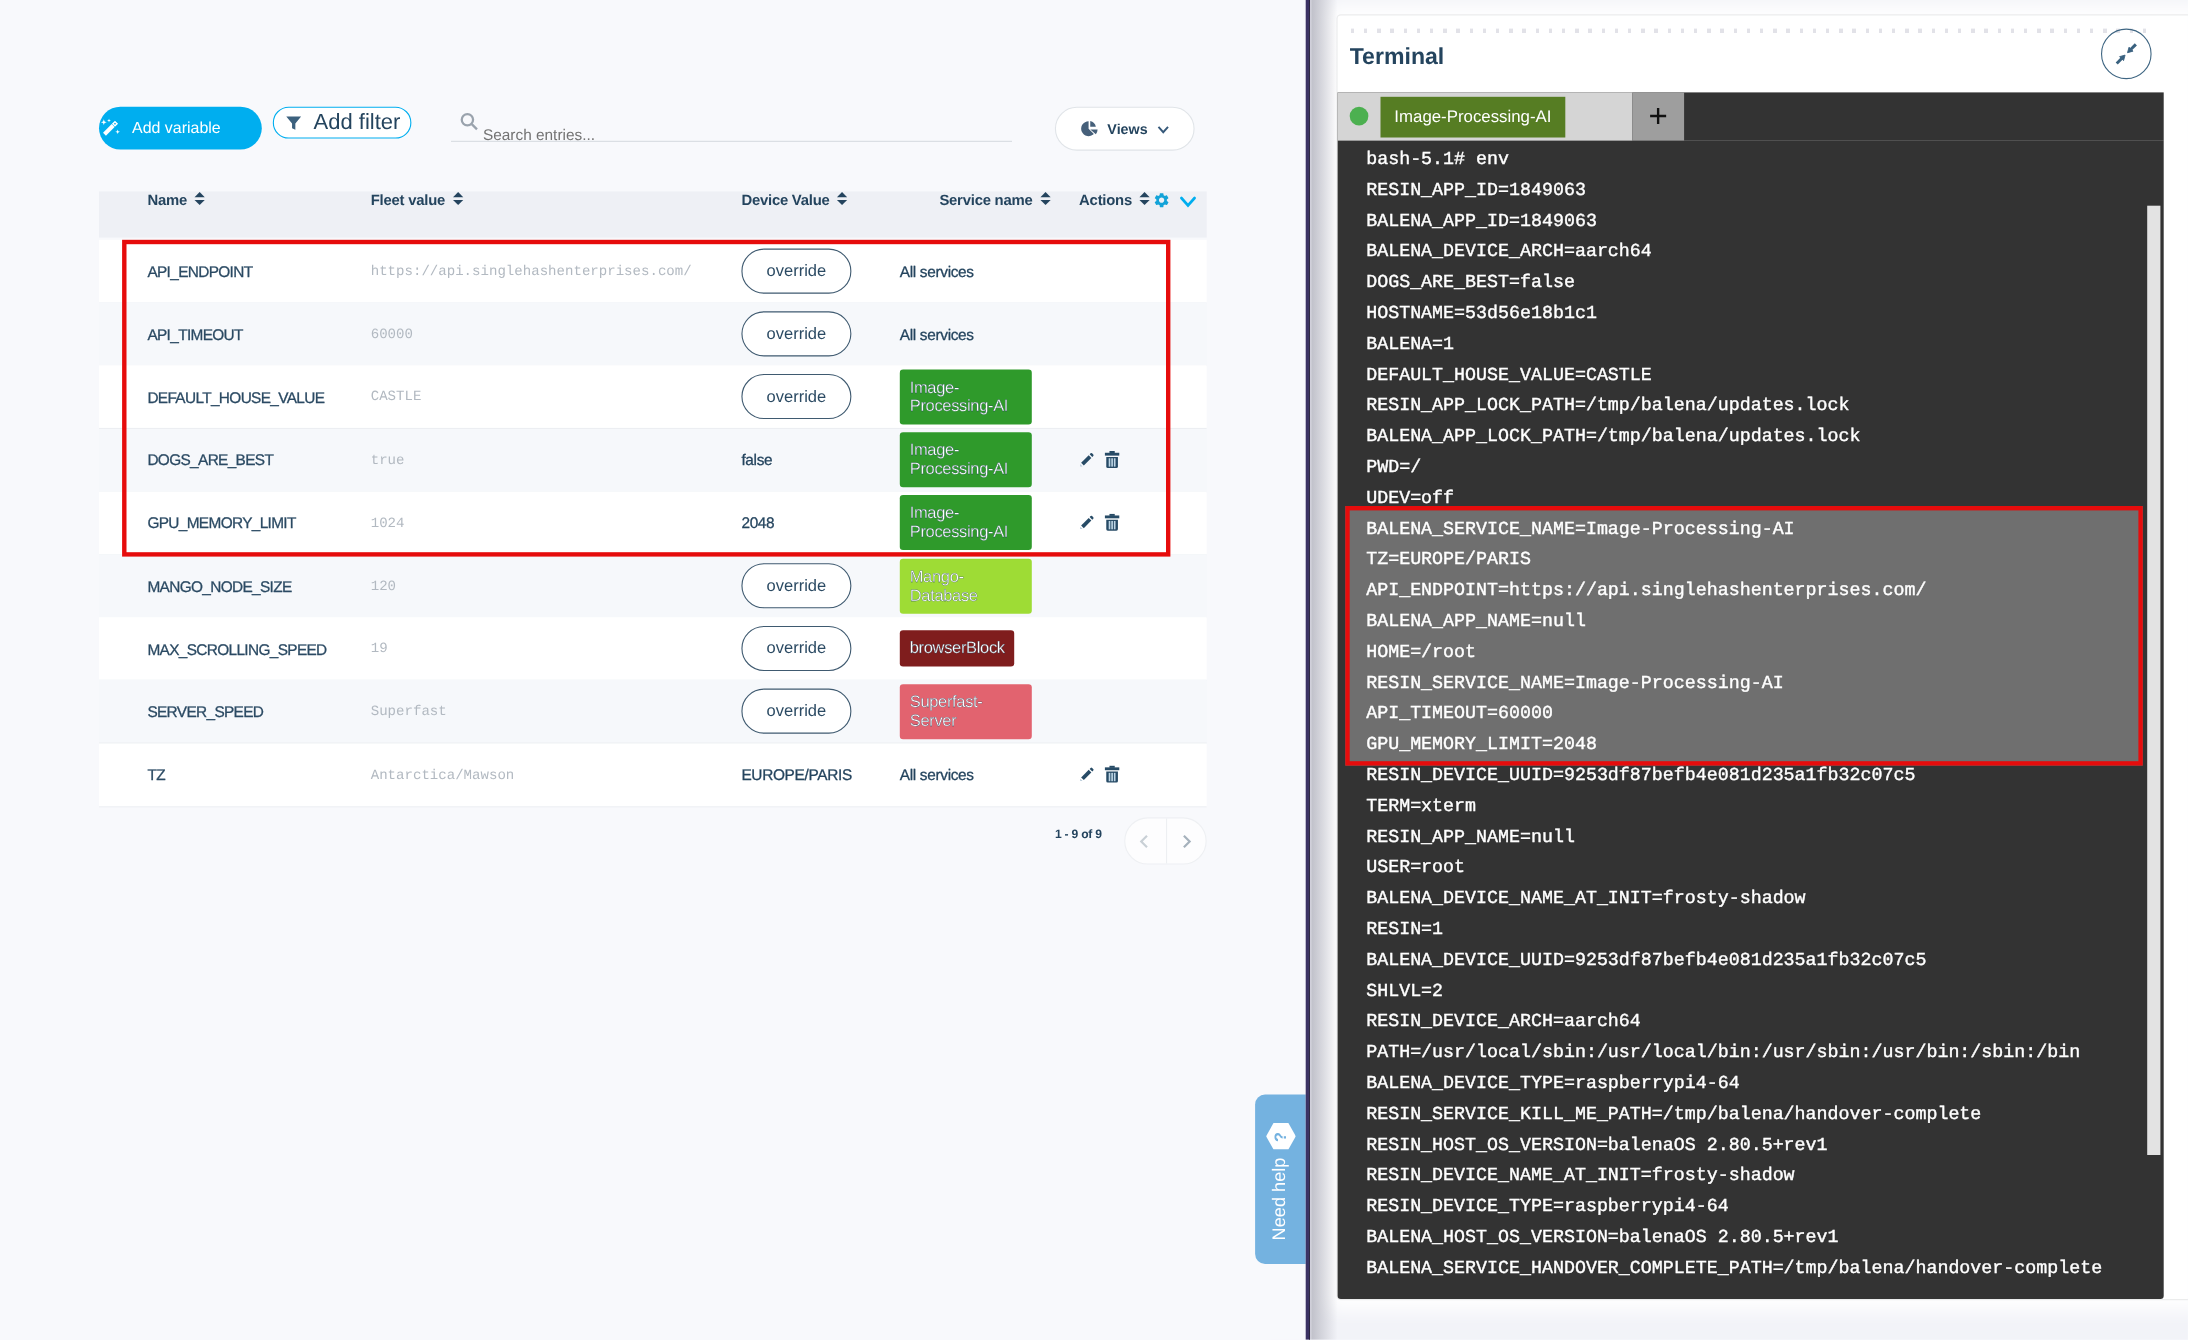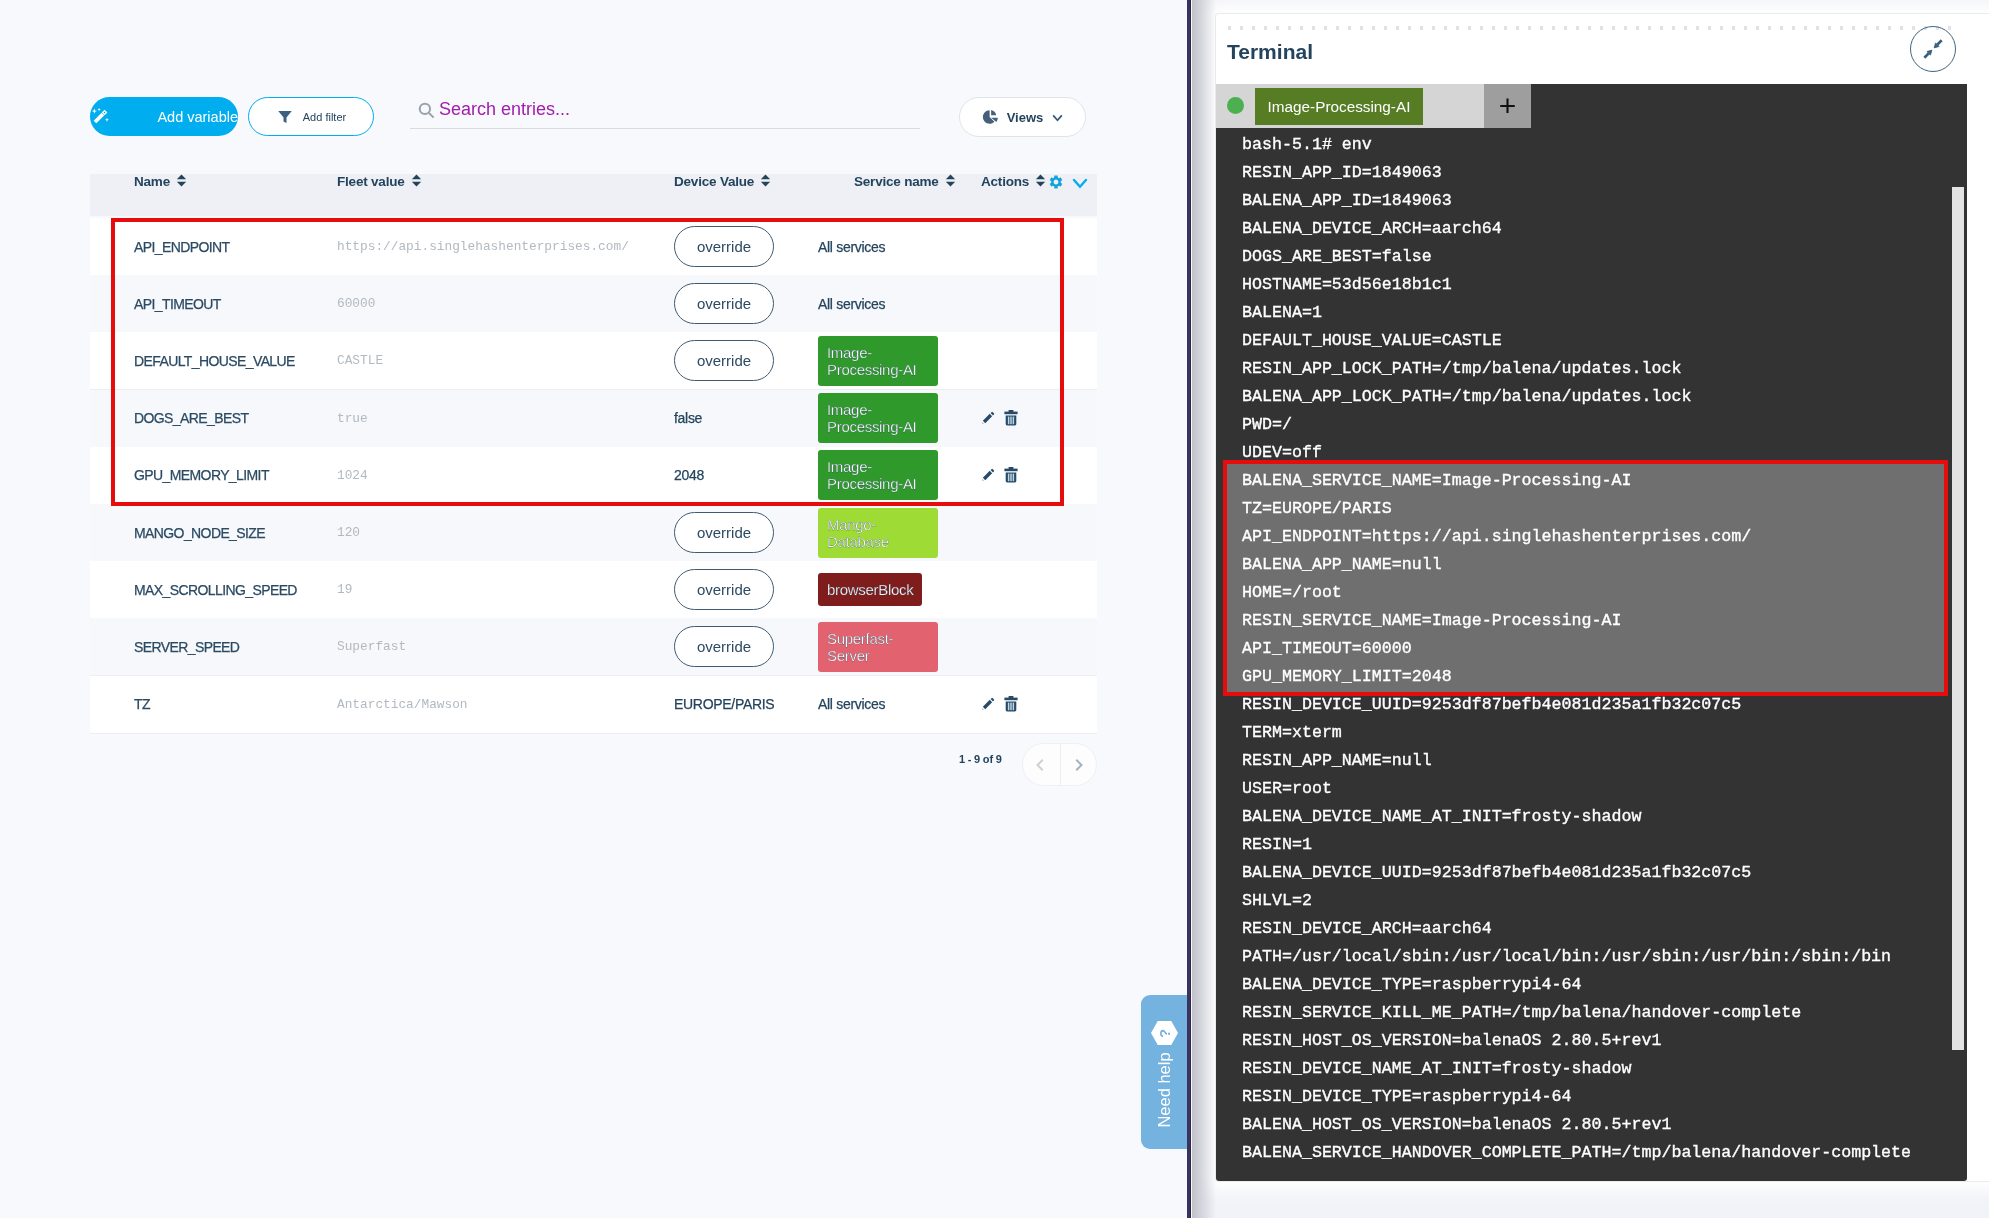--- a/index.html
+++ b/index.html
@@ -3,24 +3,24 @@
 <meta charset="utf-8">
 <style>
 * { margin:0; padding:0; box-sizing:border-box; }
 html,body { width:1989px; height:1218px; overflow:hidden; }
 body { font-family:"Liberation Sans", sans-serif; position:relative; background:#f7f8fb; }
 .abs { position:absolute; }
 
 
 #left { left:0; top:0; width:1187px; height:1218px; background:#f8f9fc; }
 
-.btn-addvar { left:90px; top:97px; width:148px; height:39px; border-radius:20px; background:#00aeef; color:#fff; font-size:14.5px; display:flex; align-items:center; justify-content:space-between; gap:9px; }
-.btn-addfilter { left:248px; top:97px; width:126px; height:39px; border-radius:20px; background:#fff; border:1px solid #00aeef; color:#24445e; font-size:11px; display:flex; align-items:center; justify-content:center; gap:9px; }
+.btn-addvar { left:90px; top:97px; width:148px; height:39px; border-radius:20px; background:#00aeef; color:#fff; font-size:14.5px; display:flex; align-items:center; justify-content:flex-start; gap:9px; }
+.btn-addfilter { left:248px; top:97px; width:126px; height:29px; border-radius:20px; background:#fff; border:1px solid #00aeef; color:#24445e; font-size:20px; display:flex; align-items:center; justify-content:center; gap:9px; }
 .search { left:410px; top:96px; width:510px; height:33px; border-bottom:1px solid #d7dce1; }
-.search .ph { position:absolute; left:29px; top:3px; font-size:18px; color:#a21caf; }
+.search .ph { position:absolute; left:29px; top:18px; font-size:14px; color:#737373; }
 .btn-views { left:959px; top:97px; width:127px; height:40px; border-radius:21px; background:#fff; border:1px solid #e0e4e8; color:#24445e; font-size:13px; font-weight:700; display:flex; align-items:center; justify-content:center; gap:8px; }
 
 
 #thead { left:90px; top:174px; width:1007px; height:42px; background:#eef0f5; }
 .hcell { position:absolute; top:0; height:42px; display:flex; gap:6px; font-size:13.5px; letter-spacing:-0.2px; font-weight:700; color:#24445e; }
 .row { position:absolute; left:90px; width:1007px; height:58px; border-bottom:1px solid #eceef2; }
 .row .cell { position:absolute; top:0; height:100%; display:flex; align-items:center; }
 .name { font-size:14px; letter-spacing:-0.6px; color:#2b4a63;text-align:center; -webkit-text-stroke:0.25px #2b4a63; }
 .fleet { font-family:"Liberation Mono", monospace; font-size:12.8px; color:#b2b9c1; }
 .dval { font-size:14px; letter-spacing:-0.3px; color:#24445e; -webkit-text-stroke:0.25px #24445e; }

